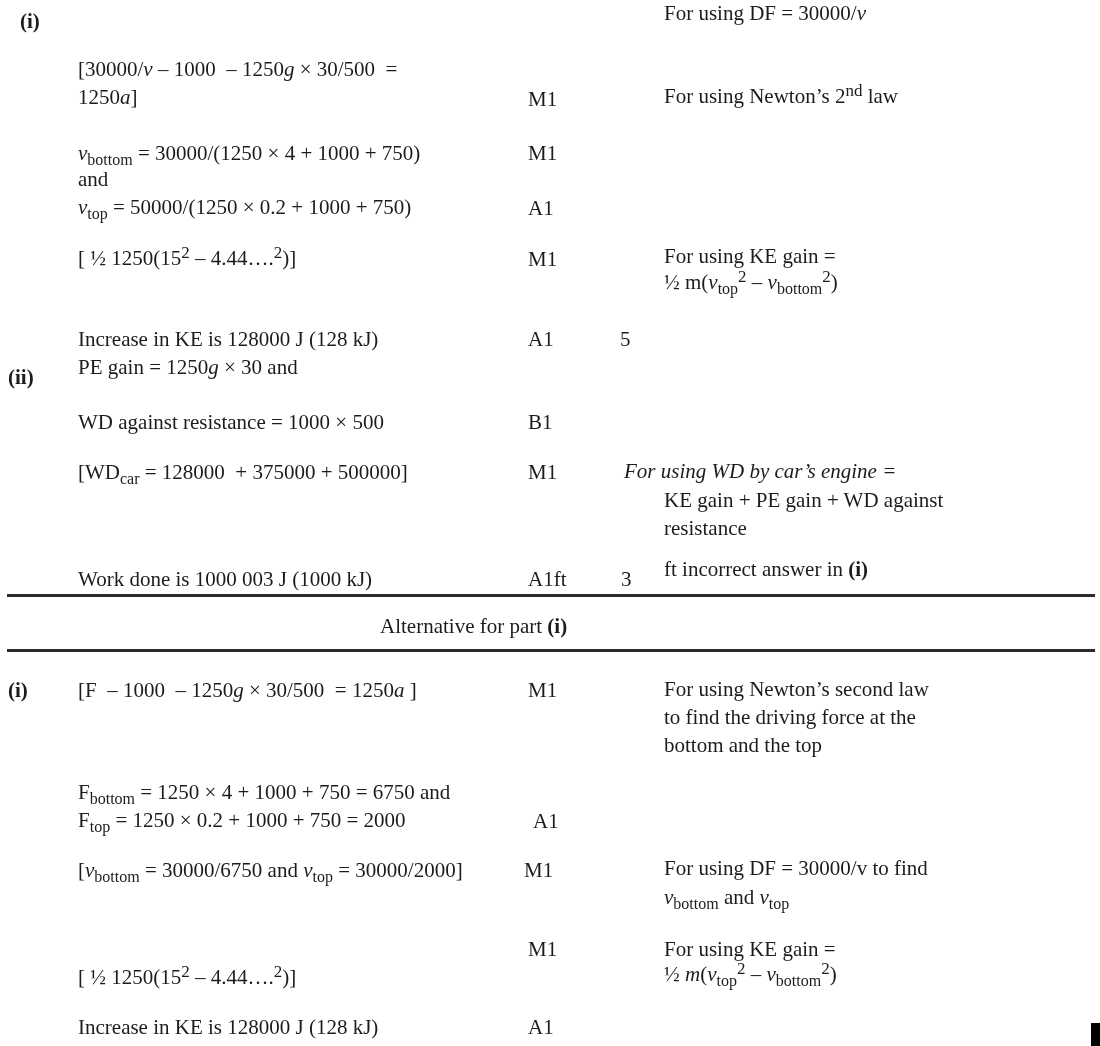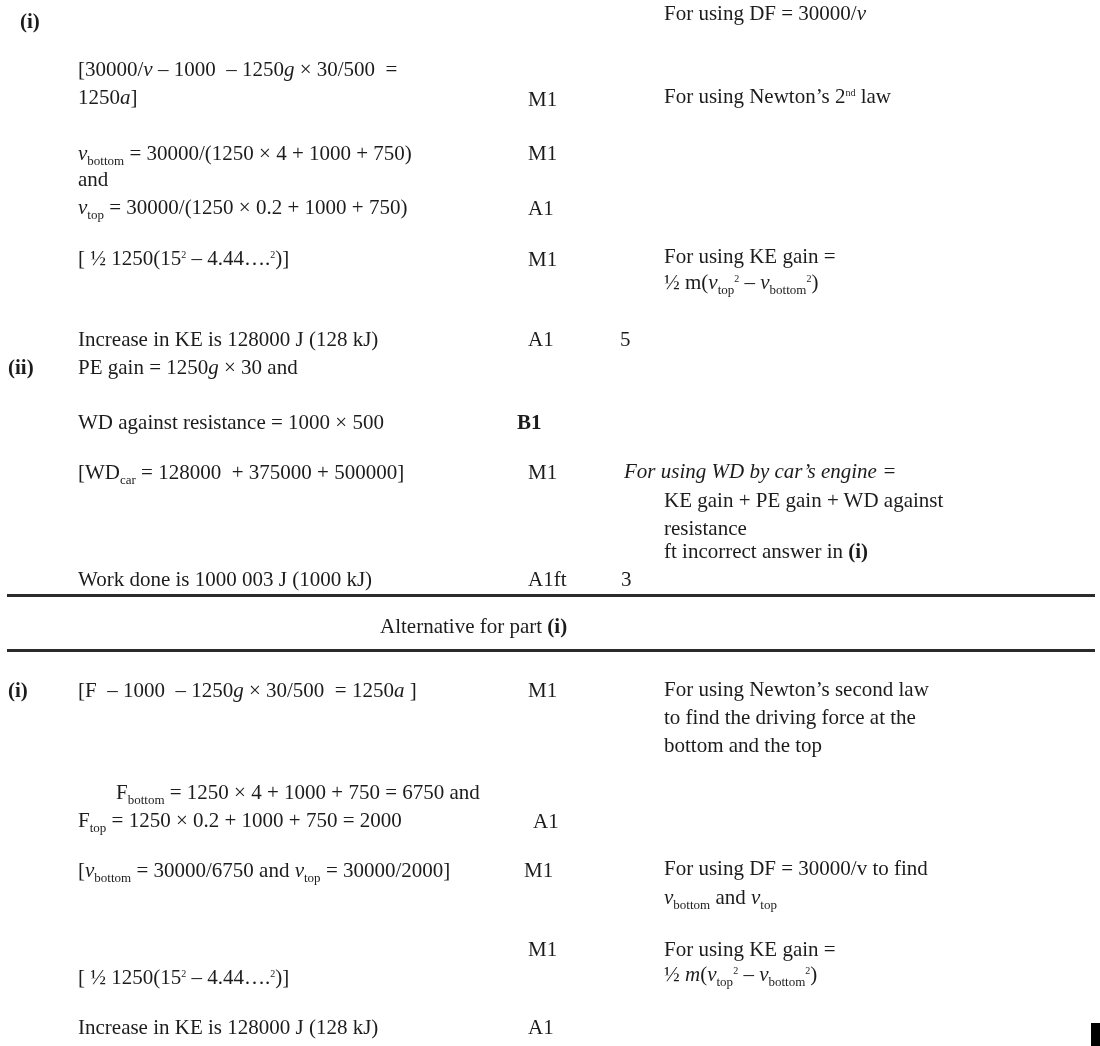--- a/index.html
+++ b/index.html
@@ -6,80 +6,80 @@
   html,body{margin:0;padding:0;}
   body{
     width:1100px;height:1046px;position:relative;background:#ffffff;
     overflow:hidden;font-family:"Liberation Serif", serif;
   }
   .ln{
     position:absolute;white-space:pre;color:var(--ink);
     font-family:"Liberation Serif", serif;font-size:21px;line-height:26px;
   }
   .b{font-weight:bold;}
-  .ln sub{font-size:13px;line-height:0;vertical-align:-5px;}
-  .ln sup{font-size:10px;line-height:0;vertical-align:7px;text-align:right;}
+  .ln sub{font-size:16px;line-height:0;vertical-align:-5px;}
+  .ln sup{font-size:17px;line-height:0;vertical-align:7px;text-align:right;}
   .rule{position:absolute;left:7px;width:1088px;height:3px;background:var(--rule);}
   .corner{position:absolute;background:#000000;}
 </style>
 </head>
 <body>
 
 <div class="ln b" style="left:20px;top:8px;">(i)</div>
 <div class="ln" style="left:664px;top:0;"><span>For using DF = 30000/</span><span style="font-style: italic;">v</span></div>
 
 <div class="ln" style="left:78px;top:56px;"><span>[30000/</span><span style="font-style: italic;">v</span><span> – 1000  – 1250</span><span style="font-style: italic;">g</span><span> × 30/500  =</span></div>
 <div class="ln" style="left:78px;top:84px;"><span>1250</span><span style="font-style: italic;">a</span><span>]</span></div>
 <div class="ln" style="left:528px;top:86px;">M1</div>
 <div class="ln" style="left:664px;top:83px;"><span>For using Newton’s 2</span><sup>nd</sup><span> law</span></div>
 
 <div class="ln" style="left:78px;top:140px;"><span style="font-style: italic;">v</span><sub>bottom</sub><span> = 30000/(1250 × 4 + 1000 + 750)</span></div>
 <div class="ln" style="left:528px;top:140px;">M1</div>
 <div class="ln" style="left:78px;top:166px;">and</div>
-<div class="ln" style="left:78px;top:194px;"><span style="font-style: italic;">v</span><sub>top</sub><span> = 30000/(1250 × 0.2 + 1000 + 750)</span></div>
+<div class="ln" style="left:78px;top:194px;"><span style="font-style: italic;">v</span><sub>top</sub><span> = 50000/(1250 × 0.2 + 1000 + 750)</span></div>
 <div class="ln" style="left:528px;top:195px;">A1</div>
 
 <div class="ln" style="left:78px;top:245px;"><span>[ ½ 1250(15</span><sup>2</sup><span> – 4.44….</span><sup>2</sup><span>)]</span></div>
 <div class="ln" style="left:528px;top:246px;">M1</div>
 <div class="ln" style="left:664px;top:243px;">For using KE gain =</div>
 <div class="ln" style="left:664px;top:269px;"><span>½ m(</span><span style="font-style: italic;">v</span><sub>top</sub><sup>2</sup><span> – </span><span style="font-style: italic;">v</span><sub>bottom</sub><sup>2</sup><span>)</span></div>
 
 <div class="ln" style="left:78px;top:326px;">Increase in KE is 128000 J (128 kJ)</div>
 <div class="ln" style="left:528px;top:326px;">A1</div>
 <div class="ln" style="left:620px;top:326px;">5</div>
 
-<div class="ln b" style="left:8px;top:354px;text-align:center;">(ii)</div>
+<div class="ln b" style="left:8px;top:364px;text-align:center;">(ii)</div>
 <div class="ln" style="left:78px;top:354px;"><span>PE gain = 1250</span><span style="font-style: italic;">g</span><span> × 30 and</span></div>
 
 <div class="ln" style="left:78px;top:409px;">WD against resistance = 1000 × 500</div>
-<div class="ln" style="left:517px;top:409px;font-weight:bold;">B1</div>
+<div class="ln" style="left:528px;top:409px;">B1</div>
 
 <div class="ln" style="left:78px;top:459px;text-align:right;"><span>[WD</span><sub>car</sub><span> = 128000  + 375000 + 500000]</span></div>
 <div class="ln" style="left:528px;top:459px;">M1</div>
 <div class="ln" style="left:624px;top:458px;font-style:italic;">For using WD by car’s engine =</div>
 <div class="ln" style="left:664px;top:487px;">KE gain + PE gain + WD against</div>
 <div class="ln" style="left:664px;top:515px;">resistance</div>
 
 <div class="ln" style="left:78px;top:566px;">Work done is 1000 003 J (1000 kJ)</div>
 <div class="ln" style="left:528px;top:566px;">A1ft</div>
 <div class="ln" style="left:621px;top:566px;">3</div>
-<div class="ln" style="left:664px;top:538px;"><span>ft incorrect answer in </span><span style="font-weight: bold;">(i)</span></div>
+<div class="ln" style="left:664px;top:556px;"><span>ft incorrect answer in </span><span style="font-weight: bold;">(i)</span></div>
 
 <div class="rule" style="top:594px;"></div>
 <div class="ln" style="left:380px;top:613px;"><span>Alternative for part </span><span style="font-weight: bold;">(i)</span></div>
 <div class="rule" style="top:649px;"></div>
 
 <div class="ln b" style="left:8px;top:677px;">(i)</div>
 <div class="ln" style="left:78px;top:677px;"><span>[F  – 1000  – 1250</span><span style="font-style: italic;">g</span><span> × 30/500  = 1250</span><span style="font-style: italic;">a</span><span> ]</span></div>
 <div class="ln" style="left:528px;top:677px;">M1</div>
 <div class="ln" style="left:664px;top:676px;">For using Newton’s second law</div>
 <div class="ln" style="left:664px;top:704px;">to find the driving force at the</div>
 <div class="ln" style="left:664px;top:732px;">bottom and the top</div>
 
-<div class="ln" style="left:78px;top:779px;margin-left:38px;"><span>F</span><sub>bottom</sub><span> = 1250 × 4 + 1000 + 750 = 6750 and</span></div>
+<div class="ln" style="left:78px;top:779px;"><span>F</span><sub>bottom</sub><span> = 1250 × 4 + 1000 + 750 = 6750 and</span></div>
 <div class="ln" style="left:78px;top:807px;"><span>F</span><sub>top</sub><span> = 1250 × 0.2 + 1000 + 750 = 2000</span></div>
 <div class="ln" style="left:533px;top:808px;">A1</div>
 
 <div class="ln" style="left:78px;top:857px;text-align:right;"><span>[</span><span style="font-style: italic;">v</span><sub>bottom</sub><span> = 30000/6750 and </span><span style="font-style: italic;">v</span><sub>top</sub><span> = 30000/2000]</span></div>
 <div class="ln" style="left:524px;top:857px;">M1</div>
 <div class="ln" style="left:664px;top:855px;">For using DF = 30000/v to find</div>
 <div class="ln" style="left:664px;top:884px;"><span style="font-style: italic;">v</span><sub>bottom</sub><span> and </span><span style="font-style: italic;">v</span><sub>top</sub></div>
 
 <div class="ln" style="left:528px;top:936px;">M1</div>
 <div class="ln" style="left:78px;top:964px;"><span>[ ½ 1250(15</span><sup>2</sup><span> – 4.44….</span><sup>2</sup><span>)]</span></div>

